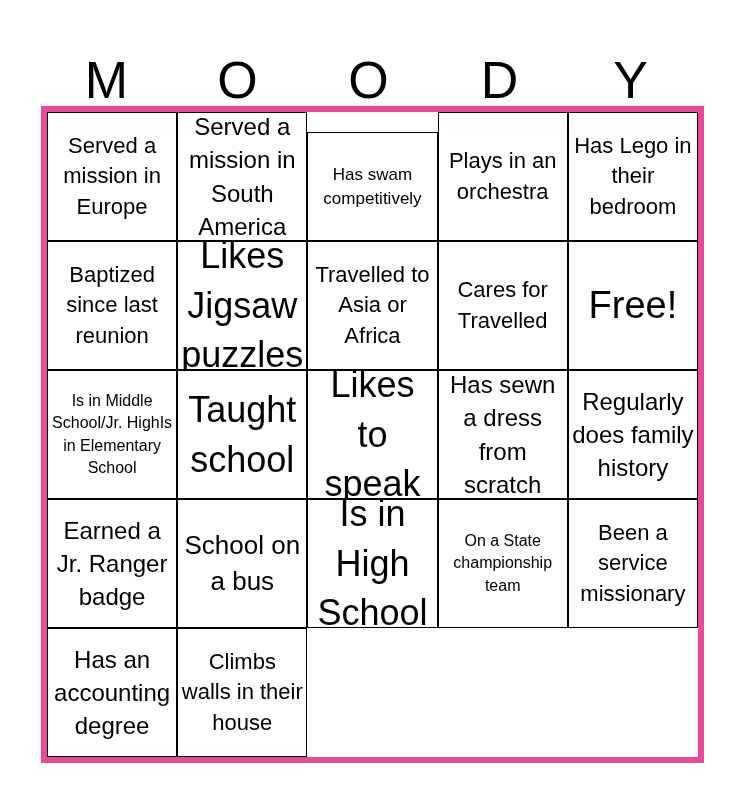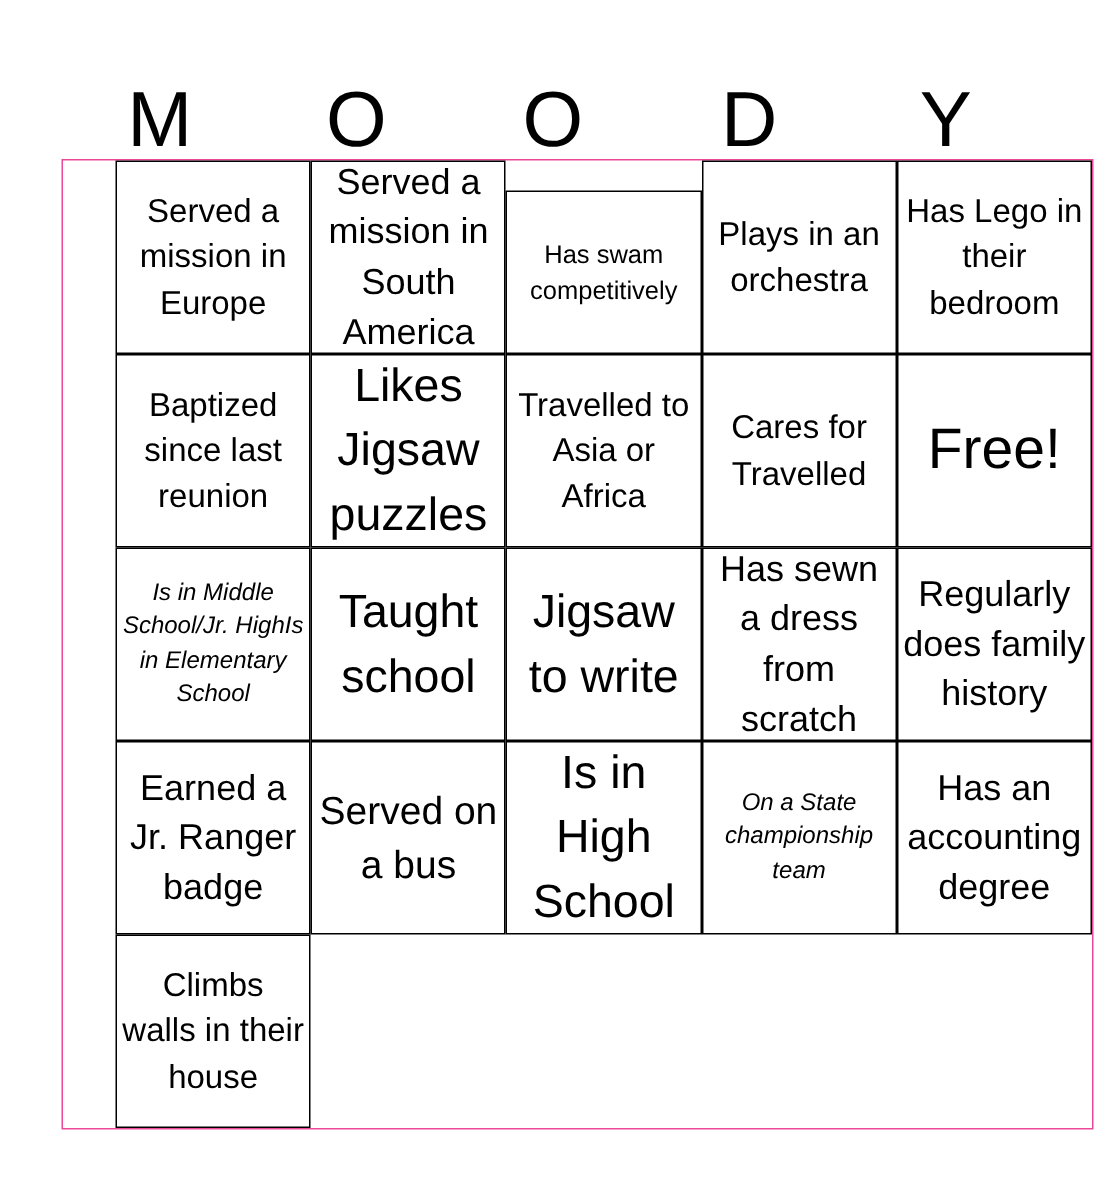--- a/index.html
+++ b/index.html
@@ -30,43 +30,42 @@
     text-align: center;
     font-size: 52px;
     line-height: 1.0;
     font-weight: 400;
     letter-spacing: 0;
   }
   .board {
     display: grid;
     grid-template-columns: repeat(5, 1fr);
     grid-auto-rows: 129px;
-    border: 1px solid #ec4899;
+    border: 6px solid #ec4899;
     width: 651px;
     box-sizing: content-box;
     background: #ffffff;
-    padding-left: 35px;
   }
   .cell {
     border: 1px solid #000000;
     display: flex;
     align-items: center;
     justify-content: center;
     text-align: center;
     padding: 2px 3px;
     box-sizing: border-box;
     overflow: hidden;
     line-height: 1.38;
   }
-  .fs16 { font-size: 16px; font-style: italic; }
+  .fs16 { font-size: 16px; }
   .fs17 { font-size: 17px; margin-top: 20px; }
   .fs20 { font-size: 24px; }
   .fs22 { font-size: 22px; }
   .fs26 { font-size: 26px; }
-  .fs28 { font-size: 31px; }
+  .fs28 { font-size: 36px; }
   .free { font-size: 38px; line-height: 1.05; }
 </style>
 </head>
 <body>
 
 <div class="page">
   <div class="card">
 
     <div class="header-row">
       <div class="title-letter">M</div>
@@ -111,40 +110,43 @@
           <span>Free!</span>
         </div>
       <div class="cell fs16">
           <span>Is in Middle School/Jr. HighIs in Elementary School</span>
         </div>
       <div class="cell fs28">
           <span>Taught school</span>
         </div>
 
       <div class="cell fs28">
-          <span>Jigsaw to write</span>
+          <span>Likes to speak</span>
         </div>
       <div class="cell fs20">
           <span>Has sewn a dress from scratch</span>
         </div>
       <div class="cell fs20">
           <span>Regularly does family history</span>
         </div>
       <div class="cell fs20">
           <span>Earned a Jr. Ranger badge</span>
         </div>
       <div class="cell fs26">
-          <span>Served on a bus</span>
+          <span>School on a bus</span>
         </div>
 
       <div class="cell fs28">
           <span>Is in High School</span>
         </div>
       <div class="cell fs16">
           <span>On a State championship team</span>
+        </div>
+      <div class="cell fs22">
+          <span>Been a service missionary</span>
         </div>
       <div class="cell fs20">
           <span>Has an accounting degree</span>
         </div>
       <div class="cell fs22">
           <span>Climbs walls in their house</span>
         </div>
     </div>
 
   </div>

